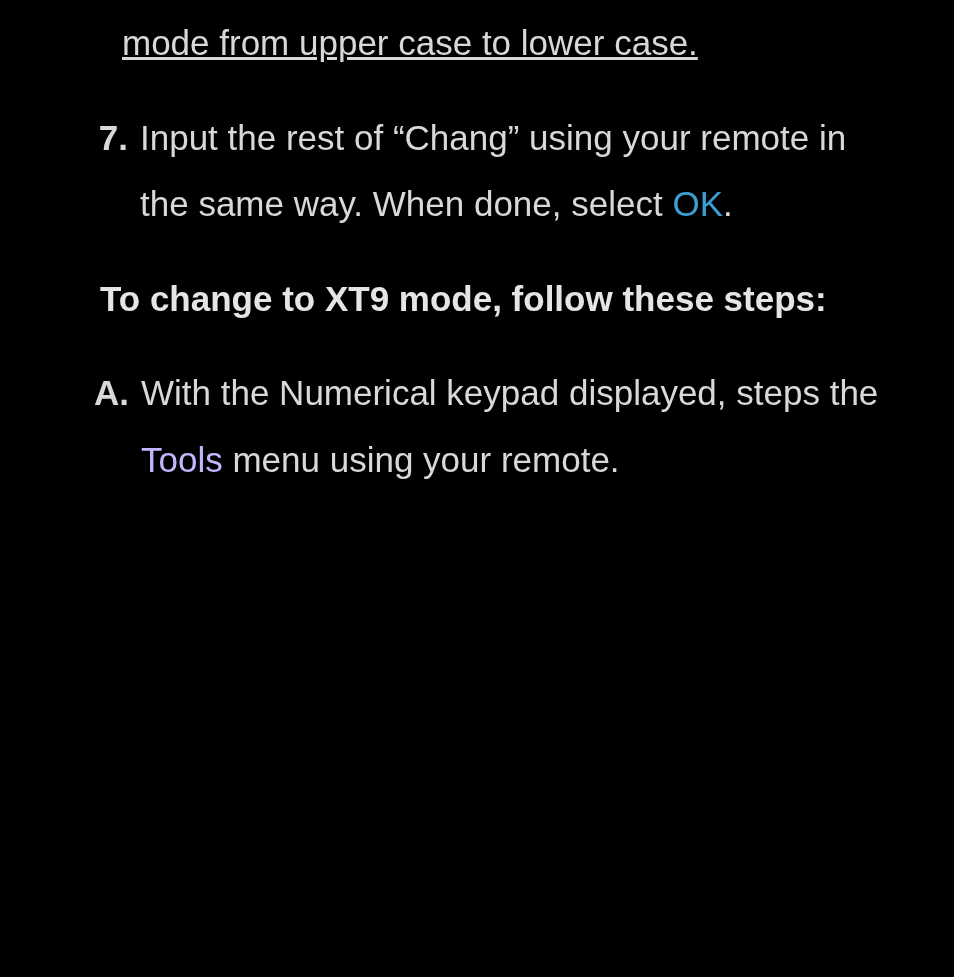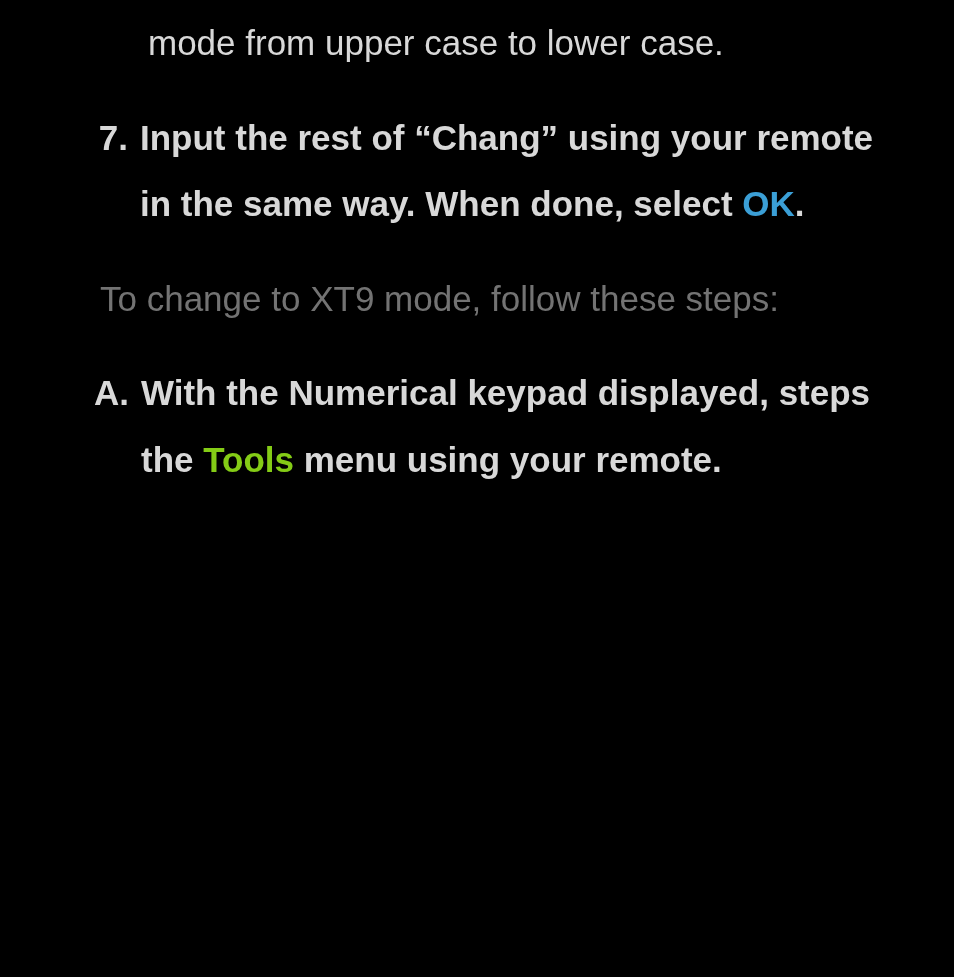--- a/index.html
+++ b/index.html
@@ -34,40 +34,41 @@
       text-align: right;
     }
     .list-marker-7 {
       margin-left: -6px;
     }
     .list-marker-a {
       margin-left: -6px;
     }
     .list-content {
       flex: 1;
-      font-weight: bold;
     }
     .partial-line {
-      margin-left: 48px;
+      margin-left: 22px;
+      text-decoration: underline;
     }
     .highlight-ok {
       color: #3b9fd6;
     }
     .highlight-tools {
-      color: #84cc16;
+      color: #c4b5fd;
     }
     .method-heading {
       color: #a0d020;
       margin-top: 10px;
     }
     .method-label {
       font-weight: bold;
     }
     .body-text {
-      color: #737373;
+      color: #e5e5e5;
+      font-weight: bold;
     }
   </style>
 </head>
 <body>
 
 <div class="content">
 
   <div class="partial-line">
     <span>mode from upper case to lower case.</span>
   </div>

